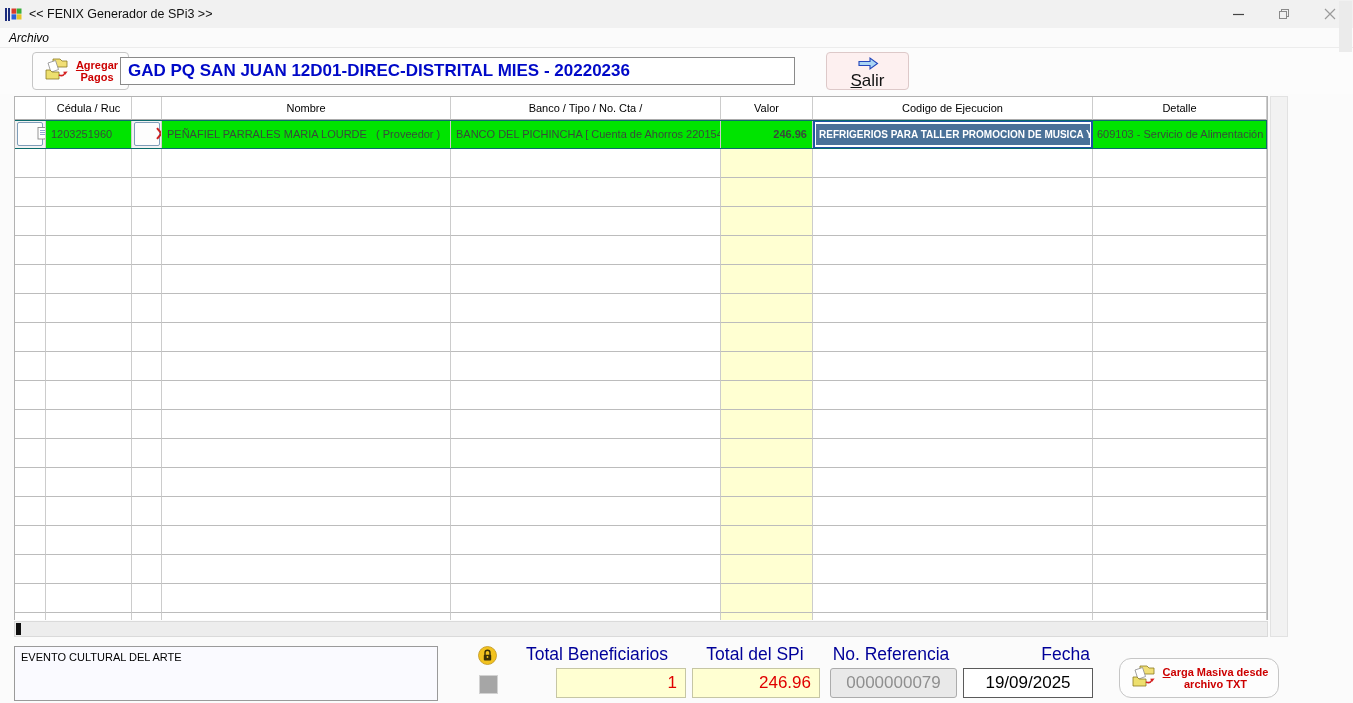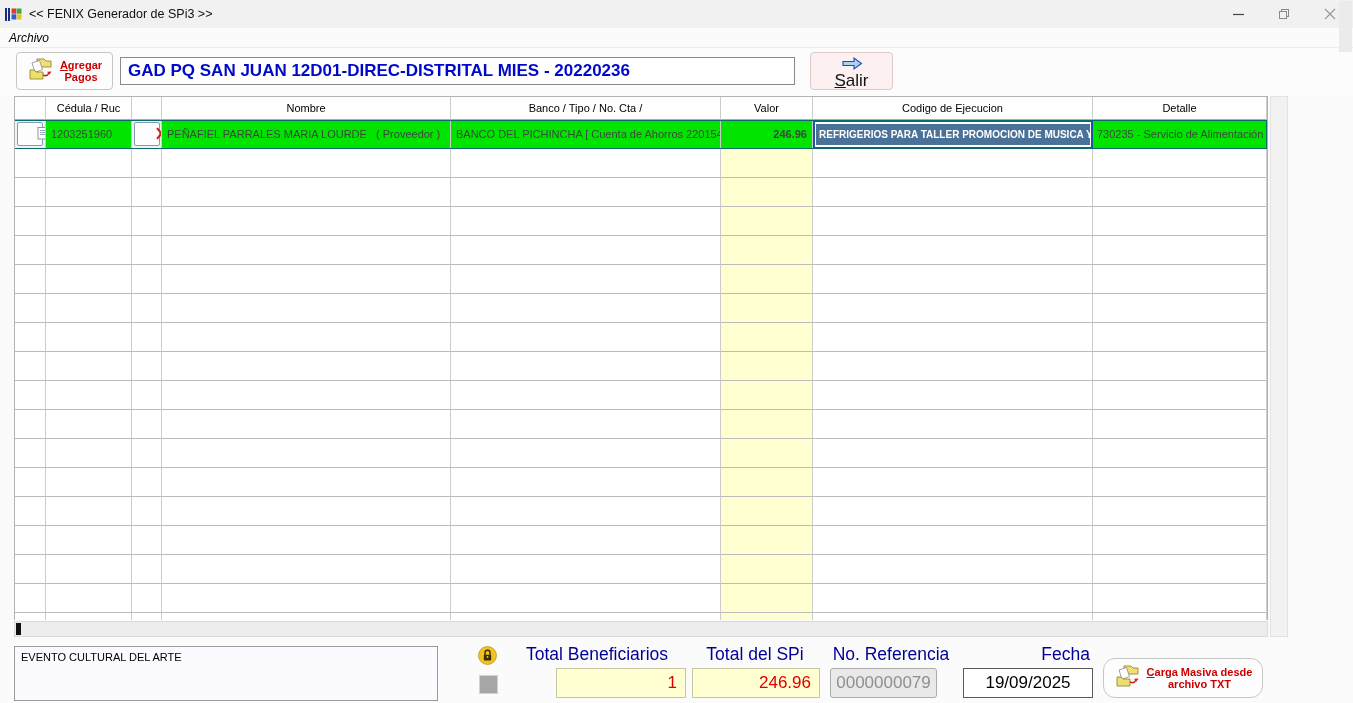--- a/index.html
+++ b/index.html
@@ -24,21 +24,21 @@
     position:absolute; left:0; top:28px; width:1353px; height:19px;
     background:#fbfbfb; display:flex; align-items:center; padding-left:9px; font-size:12px;font-style:italic;
   }
   
   .toolbar {
     position:absolute; left:0; top:47px; width:1353px; height:47px;
     background:#fcfcfc; border-top:1px solid #ececec;
   }
   .tool-btn {
     position:absolute; border:1px solid #c6c6c6; border-radius:4px; background:#fdfdfd;
-    display:flex; align-items:center; justify-content:center; gap:5px; cursor:pointer;
+    display:flex; align-items:center; justify-content:center; gap:5px; cursor:pointer;margin-left:16px;
   }
   .btn-red-label { color:#cc0000; font-weight:bold; font-size:11px; line-height:12px; text-align:center; }
   .u { text-decoration: underline; }
   #btn-agregar { left:16px; top:4px; width:97px; height:38px; }
   #title-input {
     position:absolute; left:120px; top:9px; width:675px; height:28px;
     border:1px solid #8a8a8a; background:#fff; color:#0009c8; font-weight:bold;
     font-size:17px; padding:0 7px; font-family:"Liberation Sans", sans-serif;
   }
   #btn-salir {
@@ -98,21 +98,21 @@
   .lbl-benef { left:512px; width:170px; text-align:center; }
   .lbl-spi   { left:690px; width:130px; text-align:center; }
   .lbl-ref   { left:824px; width:134px; text-align:center; }
   .lbl-fecha { left:990px; width:100px; text-align:right; }
   .f-field {
     position:absolute; top:668px; height:30px; font-size:17px;
     display:flex; align-items:center;
   }
   .fld-benef { left:556px; width:130px; background:#ffffd2; border:1px solid #c6c6a4; color:#e00000; justify-content:flex-end; padding-right:8px; }
   .fld-spi   { left:692px; width:128px; background:#ffffd2; border:1px solid #c6c6a4; color:#e00000; justify-content:flex-end; padding-right:8px; }
-  .fld-ref   { left:830px; width:107px; background:#e9e9e9; border:1px solid #acacac; border-radius:3px; color:#8f8f8f; justify-content:center; }
+  .fld-ref   { left:830px; width:127px; background:#e9e9e9; border:1px solid #acacac; border-radius:3px; color:#8f8f8f; justify-content:center; }
   .fld-fecha { left:963px; width:130px; background:#ffffff; border:1px solid #5a5a5a; color:#000; justify-content:center; }
   #btn-carga { left:1103px; top:658px; width:160px; height:40px;border-radius:12px; }
 </style>
 </head>
 <body>
 
 <div class="titlebar">
   <span class="app-icon">
     <svg width="17" height="17" viewBox="0 0 17 17">
       <rect x="0" y="2" width="2" height="13" fill="#1c2c7c"></rect>
@@ -210,21 +210,21 @@
             </svg>
         </span>
       </div>
     </div>
     <div class="cell">PEÑAFIEL PARRALES MARIA LOURDE   ( Proveedor )</div>
     <div class="cell">BANCO DEL PICHINCHA [ Cuenta de Ahorros 2201549983 ]</div>
     <div class="cell cell-valor">246.96</div>
     <div class="cell cell-detalle">
       <div class="detalle-sel">REFRIGERIOS PARA TALLER PROMOCION DE MUSICA Y ARTE PROYEC</div>
     </div>
-    <div class="cell cell-codigo">730235 - Servicio de Alimentación</div>
+    <div class="cell cell-codigo">609103 - Servicio de Alimentación</div>
   </div>
 
   <div class="grid-row row-empty">
     <div class="cell"></div>
     <div class="cell"></div>
     <div class="cell"></div>
     <div class="cell"></div>
     <div class="cell"></div>
     <div class="cell valor-empty"></div>
     <div class="cell"></div>

